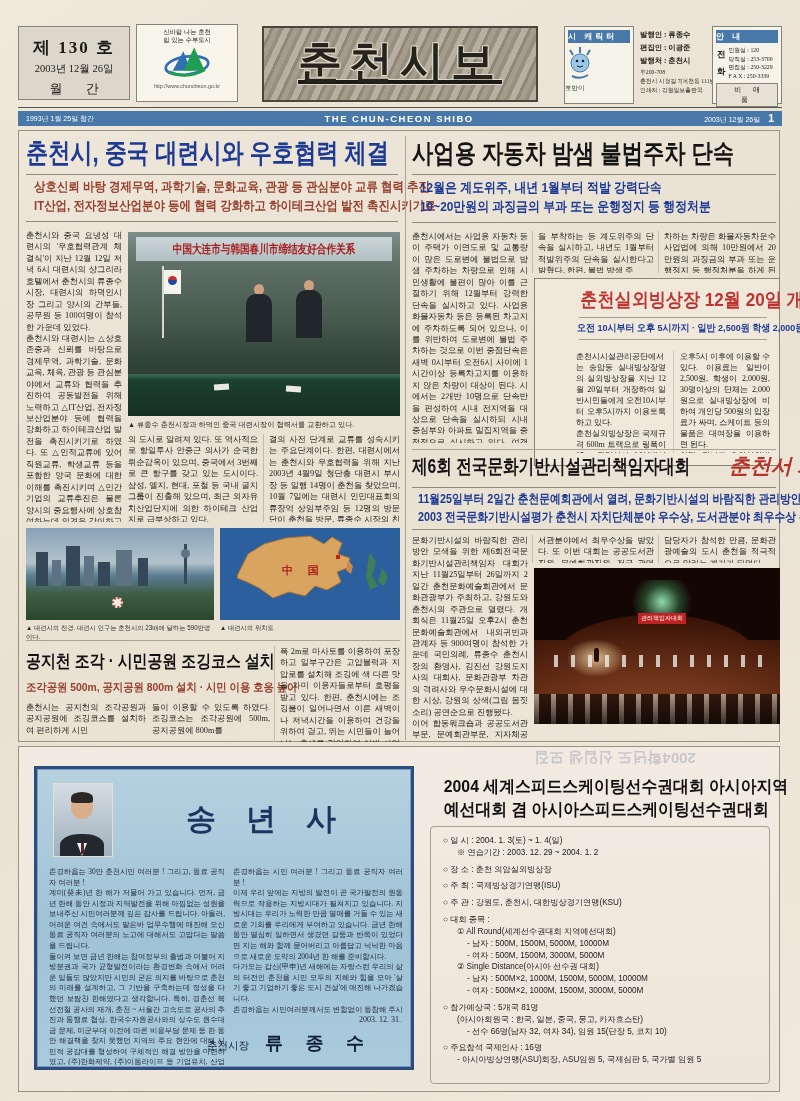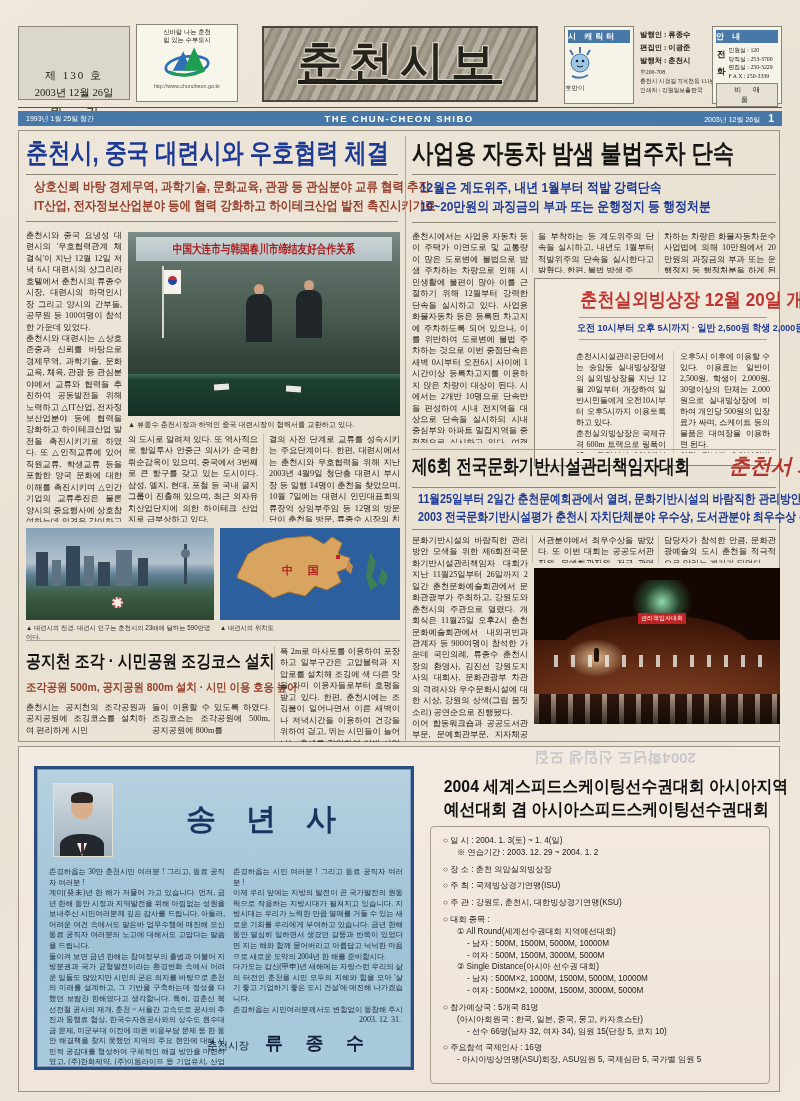--- a/index.html
+++ b/index.html
@@ -9,21 +9,21 @@
   .abs{position:absolute;}
   .rule{position:absolute;height:1px;background:#8f897a;}
   .vrule{position:absolute;width:1px;background:#c3bbaa;}
   .hl{font-family:"Liberation Sans","DejaVu Sans",sans-serif;font-weight:bold;white-space:nowrap;}
   .cond{transform:scaleX(.82);transform-origin:0 50%;}
   .condc{transform:scaleX(.9);transform-origin:50% 50%;display:inline-block;}
   .body-txt{font-size:8.3px;line-height:1.38;text-align:justify;overflow:hidden;white-space:pre-line;}
   .bl{border-left:1px solid #cfc7b6;padding-left:6px;}
   
   .issue-box{left:18px;top:26px;width:112px;height:74px;background:#dbd7cb;border:1px solid #87837a;text-align:center;box-sizing:border-box;padding-top:9px;}
-  .issue-no{font-size:11px;font-weight:normal;letter-spacing:2px;margin-top:32px;}
+  .issue-no{font-size:17px;font-weight:bold;letter-spacing:2px;}
   .issue-date{font-size:10.5px;margin-top:3px;}
   .issue-freq{font-size:13px;letter-spacing:10px;margin-top:4px;text-indent:10px;}
   .logo-box{left:136px;top:24px;width:102px;height:78px;background:#f8f5ea;border:1px solid #87837a;text-align:center;box-sizing:border-box;padding-top:3px;}
   .slogan{font-size:6.3px;line-height:1.3;font-family:"Liberation Sans",sans-serif;}
   .logo-url{font-size:5.4px;color:#55524a;margin-top:1px;font-family:"Liberation Sans",sans-serif;}
   .masthead-box{left:262px;top:26px;width:276px;height:76px;border:2px solid #4a463c;box-sizing:border-box;overflow:hidden;
     background:repeating-linear-gradient(115deg,#b7b0a2 0 6px,#8f8878 6px 9px,#a49d8d 9px 14px,#978f7e 14px 18px);text-decoration:underline;}
   .masthead-title{width:100%;text-align:center;font-size:44px;font-weight:bold;line-height:70px;letter-spacing:7px;color:#26231d;
     text-shadow:1px 1px 0 #ded8c8,-1px -1px 0 #ded8c8,1px -1px 0 #ded8c8,-1px 1px 0 #ded8c8;}
   .char-box{left:564px;top:26px;width:70px;height:78px;background:#f6f3e9;border:1px solid #87837a;box-sizing:border-box;}

